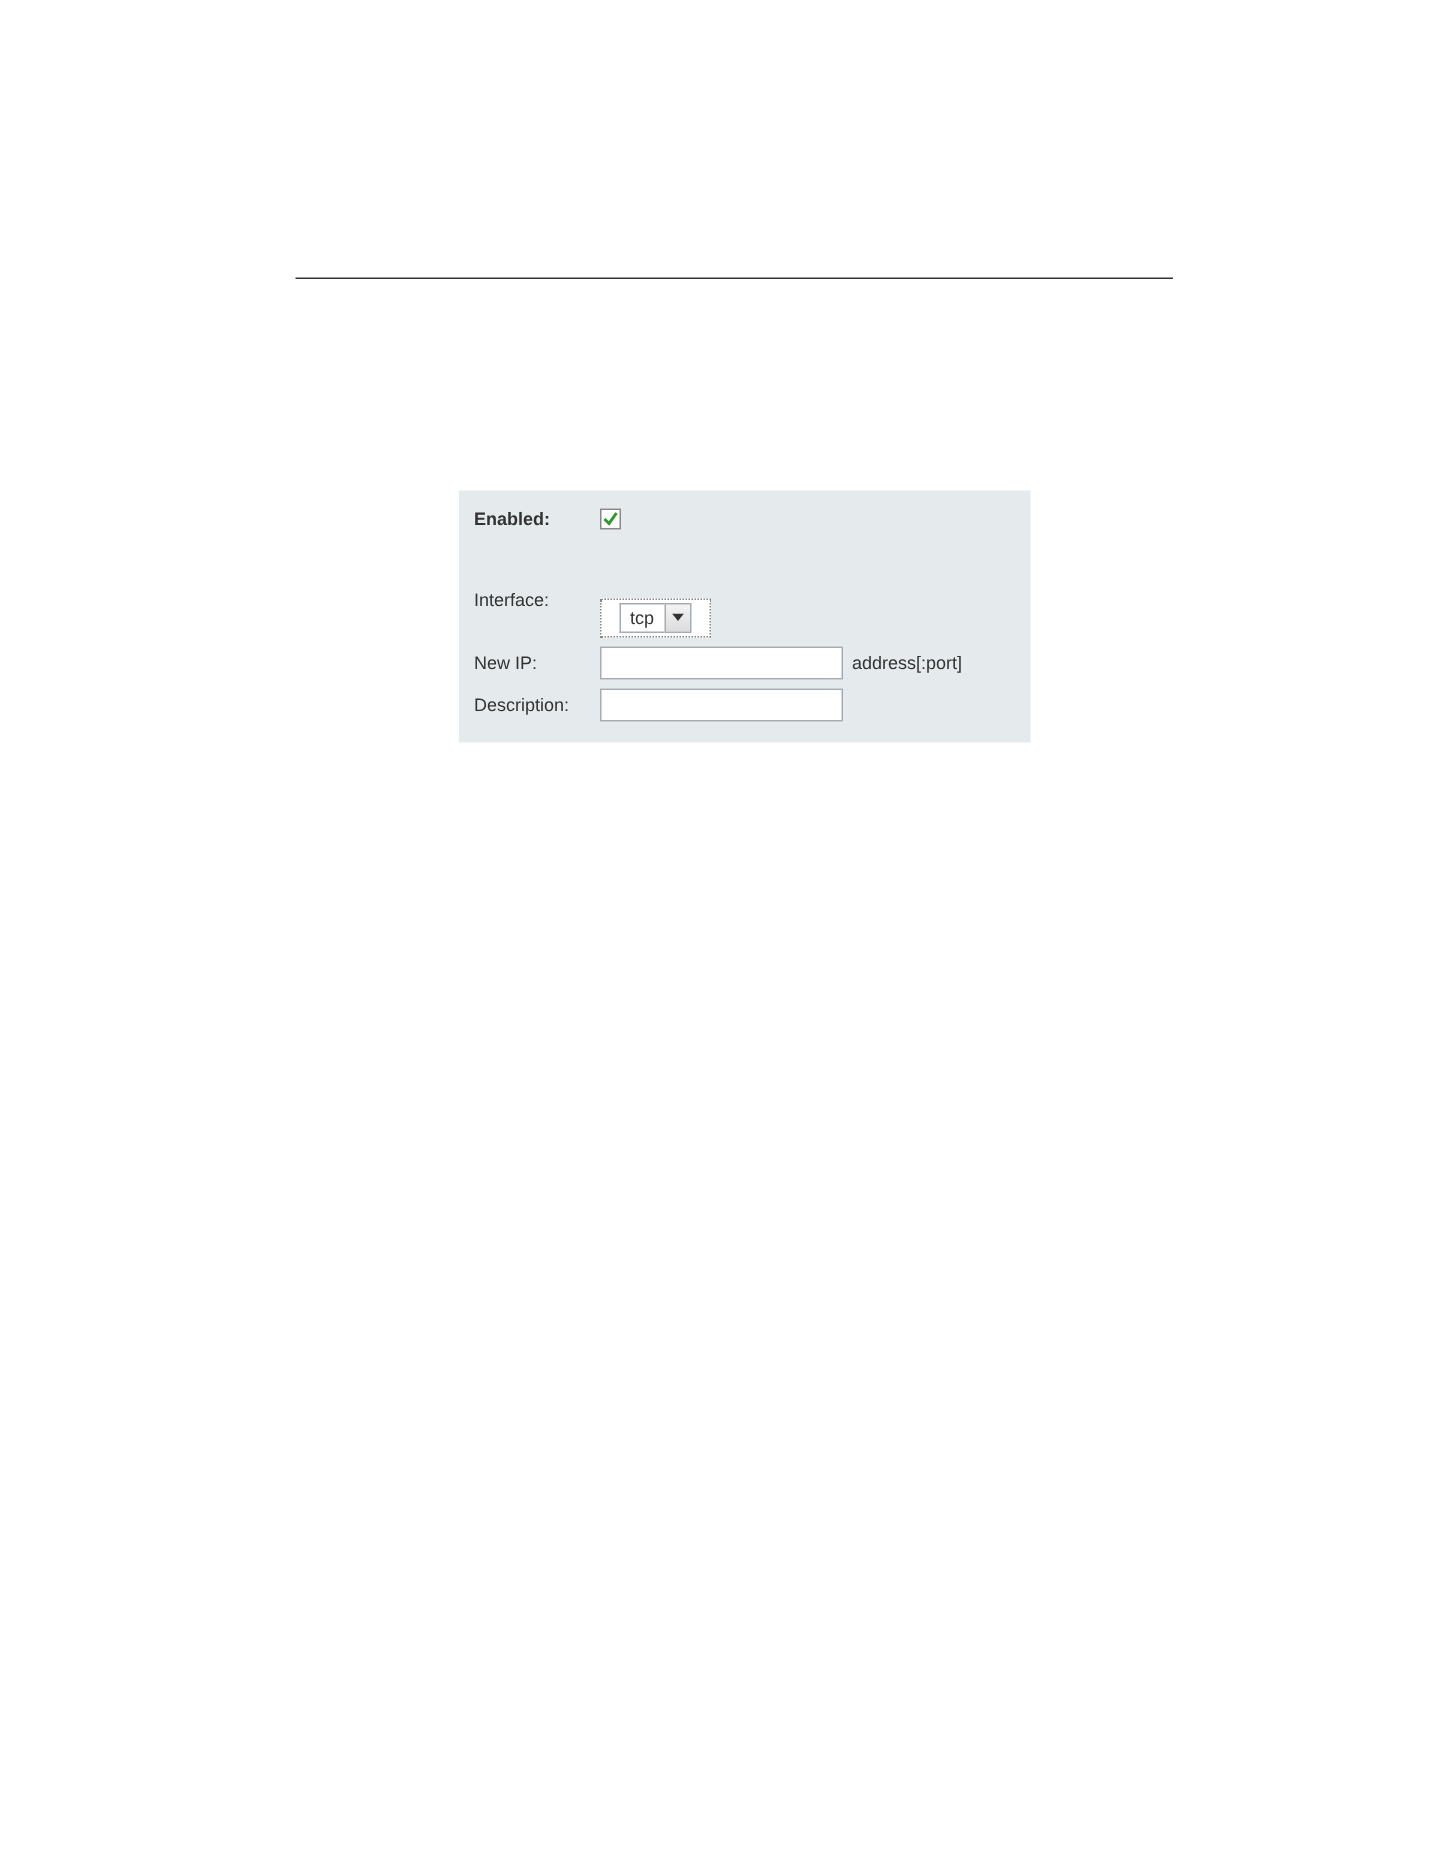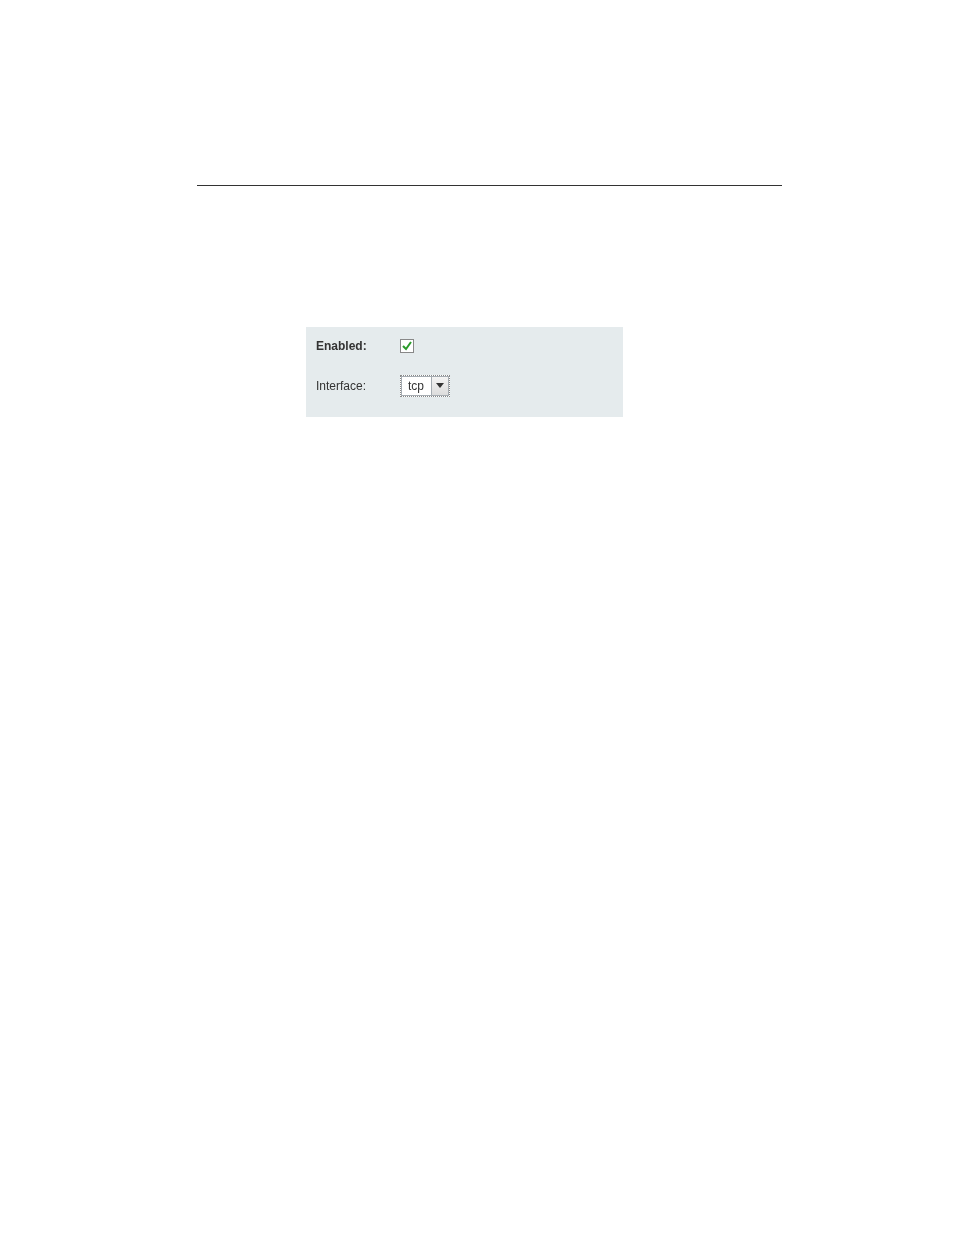--- a/index.html
+++ b/index.html
@@ -19,21 +19,21 @@
     top: 185px;
     left: 197px;
     width: 585px;
     height: 1px;
     background: #333;
   }
   .panel {
     position: absolute;
     top: 327px;
     left: 306px;
-    width: 317px;
+    width: 381px;
     background: #e5ebed;
     padding: 12px 10px 14px 10px;
   }
   .row {
     display: flex;
     align-items: center;
     margin-bottom: 6px;
   }
   .row.first {
     margin-bottom: 22px;
@@ -59,23 +59,24 @@
     align-items: center;
     justify-content: center;
     cursor: pointer;
   }
   .checkbox svg { display: block; }
   .select-wrap {
     display: inline-flex;
     align-items: center;
     border: 1px dotted #888;
     background: #fff;
-    padding: 0;
+    padding: 12px;
     height: 22px;
     cursor: pointer;
+    margin-top: 24px;
   }
   .select-wrap .sel-text {
     padding: 1px 4px 1px 6px;
     border: 1px solid #a5acb2;
     border-right: none;
     height: 20px;
     display: flex;
     align-items: center;
     min-width: 30px;
     background: #fff;
@@ -133,15 +134,28 @@
           <svg width="8" height="6" viewBox="0 0 8 6">
               <path d="M0 0 L8 0 L4 5 Z" fill="#333"></path>
             </svg>
         </span>
       </span>
     </div>
   </div>
 
 
 
+  <div class="row">
+    <div class="label">New IP:</div>
+    <div class="value">
+      <input type="text" value="" style="">
+      <span class="suffix">address[:port]</span>
+    </div>
+  </div>
 
+  <div class="row" style="margin-bottom:0">
+    <div class="label">Description:</div>
+    <div class="value">
+      <input type="text" value="" style="">
+    </div>
+  </div>
 
 </div>
 
 </body></html>

